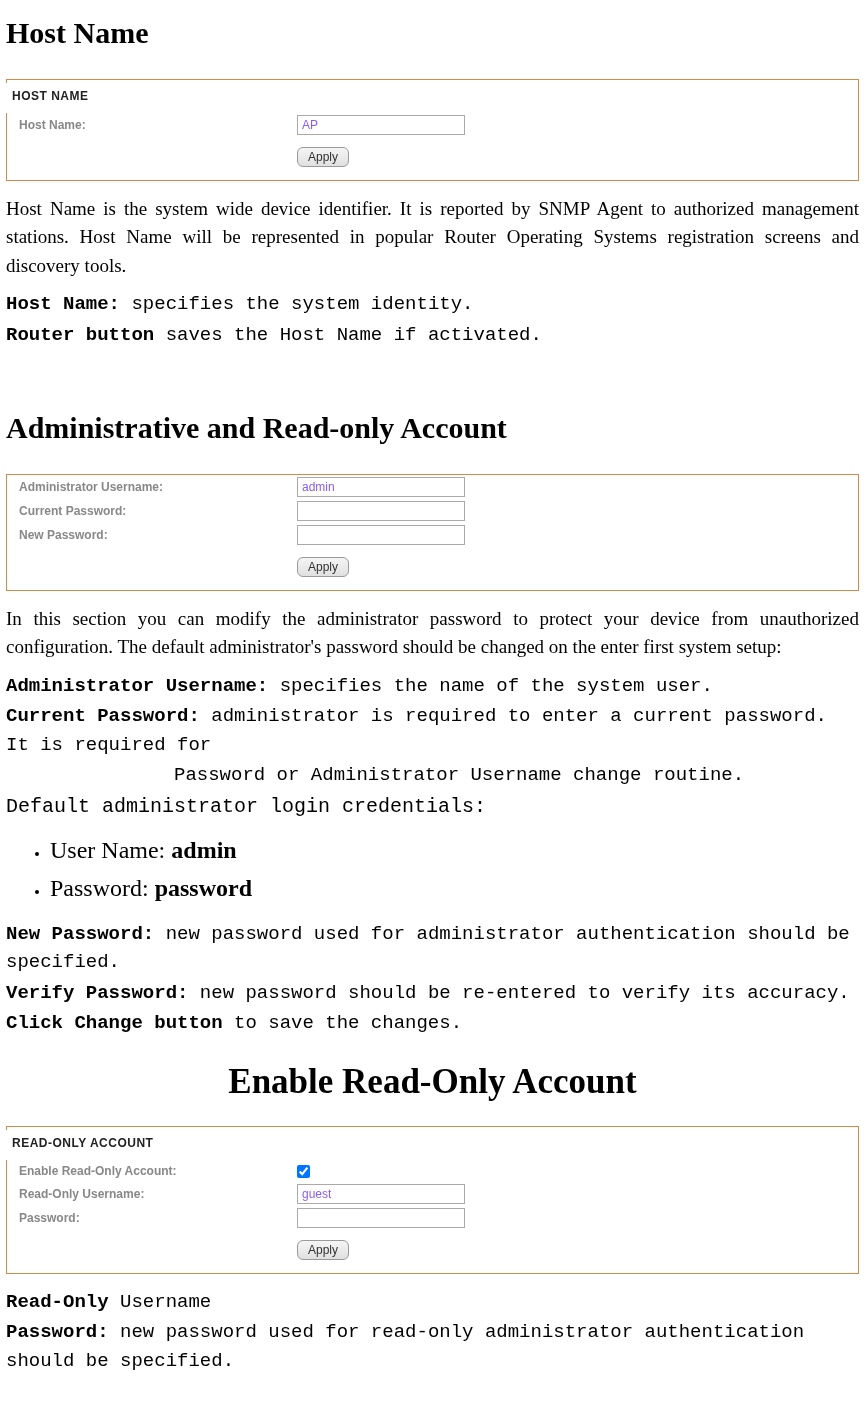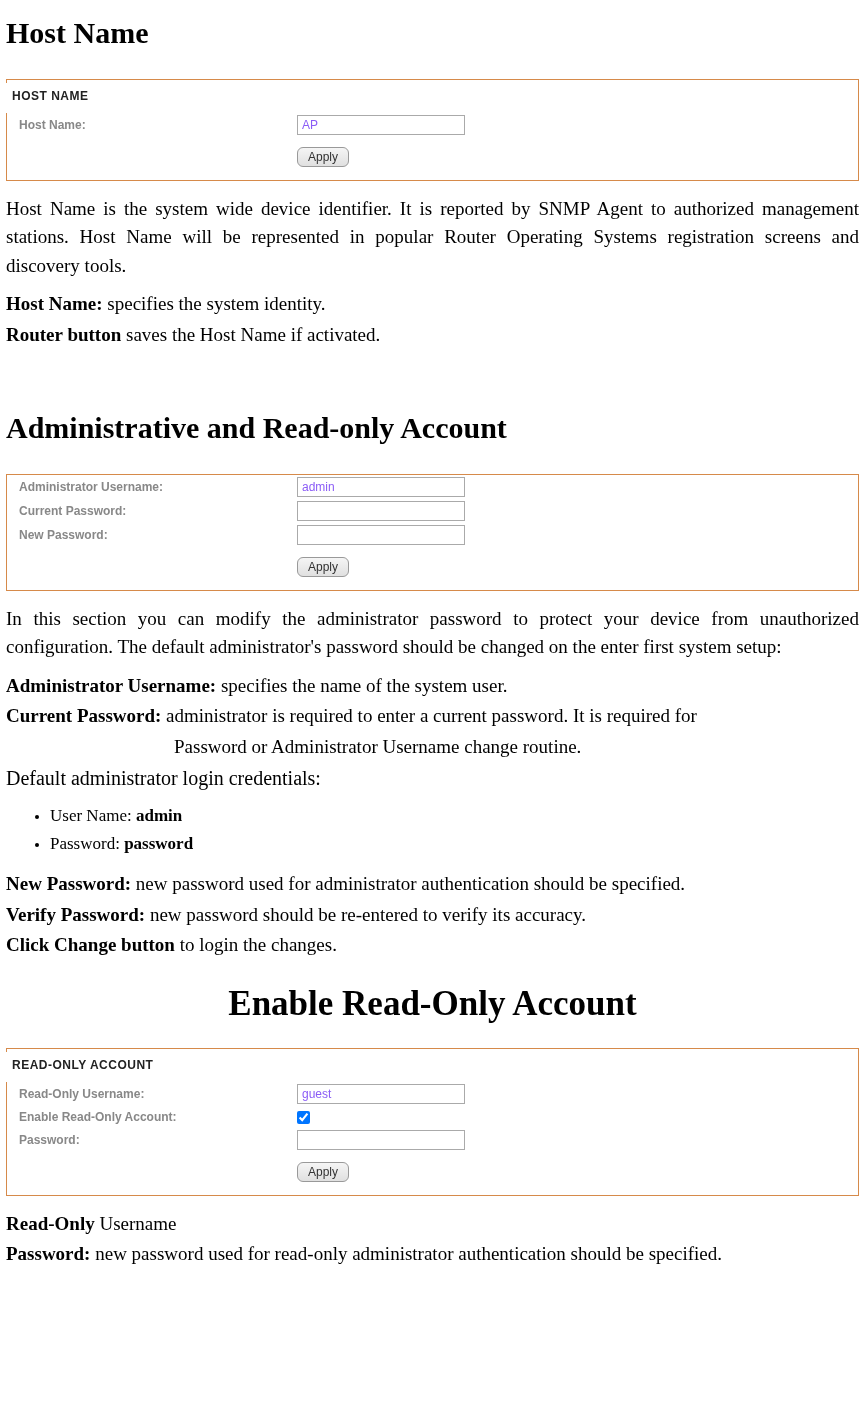--- a/index.html
+++ b/index.html
@@ -83,36 +83,37 @@
   .btn-row {
     padding-left: 282px;
     padding-top: 4px;
   }
   p.body-text {
     margin: 10px 0;
     text-align: justify;
   }
   .def-line {
     margin: 2px 0;
+    font-family: Liberation Mono, monospace;
   }
   .indented {
     padding-left: 168px;
   }
   ul.creds {
     margin: 10px 0 14px 0;
     padding-left: 44px;
     font-size: 20px;
   }
   ul.creds li {
     margin: 2px 0;
     list-style-type: disc;
     font-size: 13px;
   }
   ul.creds li span.li-text {
-    font-size: 17px;
+    font-size: 24px;
   }
   .bold { font-weight: bold; }
   .spacer-lg { height: 48px; }
 </style>
 </head>
 <body>
 
 <h2 class="section-title">Host Name</h2>
 
 <div class="panel-wrap">
@@ -166,35 +167,35 @@
 <div class="def-line indented"><span>Password or Administrator Username change routine.</span></div>
 <div class="def-line" style="font-size:20px;margin-top:0;">Default administrator login credentials:</div>
 
 <ul class="creds">
   <li><span class="li-text"><span>User Name: </span><span class="bold">admin</span></span></li>
   <li><span class="li-text"><span>Password: </span><span class="bold">password</span></span></li>
 </ul>
 
 <div class="def-line"><span class="bold">New Password:</span><span> new password used for administrator authentication should be specified.</span></div>
 <div class="def-line"><span class="bold">Verify Password:</span><span> new password should be re-entered to verify its accuracy.</span></div>
-<div class="def-line"><span class="bold">Click Change button</span><span> to login the changes.</span></div>
+<div class="def-line"><span class="bold">Click Change button</span><span> to save the changes.</span></div>
 
 <h2 class="section-title sub">Enable Read-Only Account</h2>
 
 <div class="panel-wrap">
   <div class="panel">
     <div class="panel-header">READ-ONLY ACCOUNT</div>
     <div class="panel-body">
       <div class="form-row">
+        <div class="form-label">Enable Read-Only Account:</div>
+        <input class="form-checkbox" type="checkbox" checked="" style="">
+      </div>
+      <div class="form-row">
         <div class="form-label">Read-Only Username:</div>
         <input class="form-input" type="text" value="guest" style="">
-      </div>
-      <div class="form-row">
-        <div class="form-label">Enable Read-Only Account:</div>
-        <input class="form-checkbox" type="checkbox" checked="" style="">
       </div>
       <div class="form-row">
         <div class="form-label">Password:</div>
         <input class="form-input" type="password" value="" style="">
       </div>
       <div class="btn-row">
         <button class="btn-apply">Apply</button>
       </div>
     </div>
   </div>

